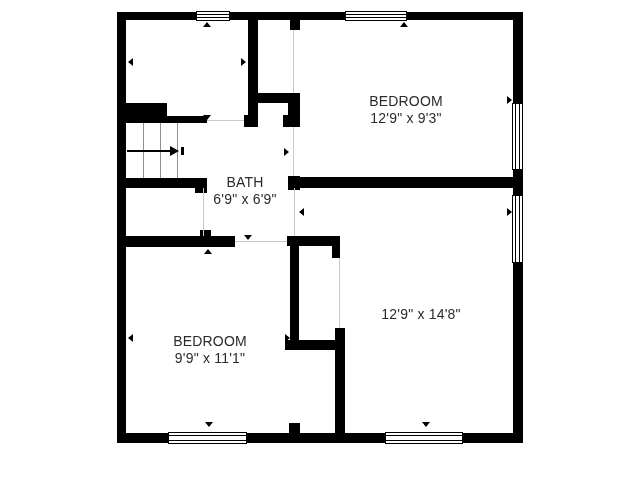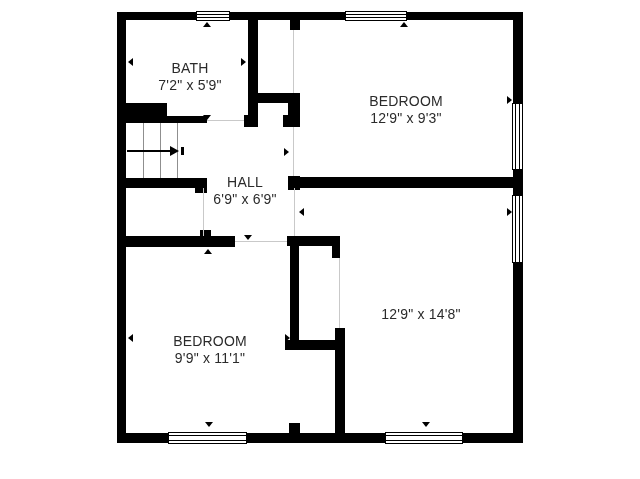--- a/index.html
+++ b/index.html
@@ -84,30 +84,26 @@
 
   <div class="stairs">
     <div class="tread" style="left:17px;"></div>
     <div class="tread" style="left:34px;"></div>
     <div class="tread" style="left:51px;"></div>
   </div>
   <div class="stair-arrow-line"></div>
   <div class="stair-arrow-head"></div>
   <div class="stair-arrow-tick"></div>
 
-  <div class="room-label" style="left:190px;top:77px;">
-    <div>BATH</div>
-    <div>7'2" x 5'9"</div>
-  </div>
   <div class="room-label" style="left:406px;top:110px;">
     <div>BEDROOM</div>
     <div>12'9" x 9'3"</div>
   </div>
   <div class="room-label" style="left:245px;top:191px;">
-    <div>HALL</div>
+    <div>BATH</div>
     <div>6'9" x 6'9"</div>
   </div>
   <div class="room-label" style="left:210px;top:350px;">
     <div>BEDROOM</div>
     <div>9'9" x 11'1"</div>
   </div>
   <div class="room-label" style="left:421px;top:314px;">
     <div>12'9" x 14'8"</div>
   </div>
 

